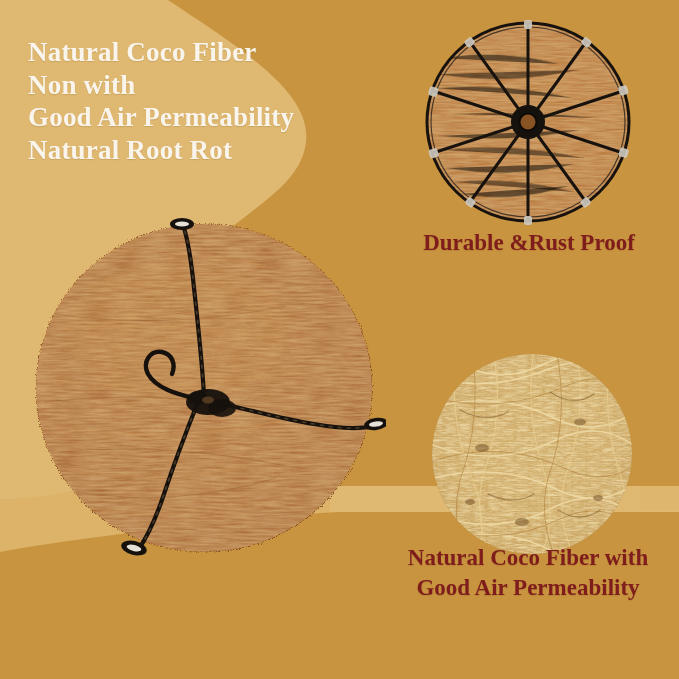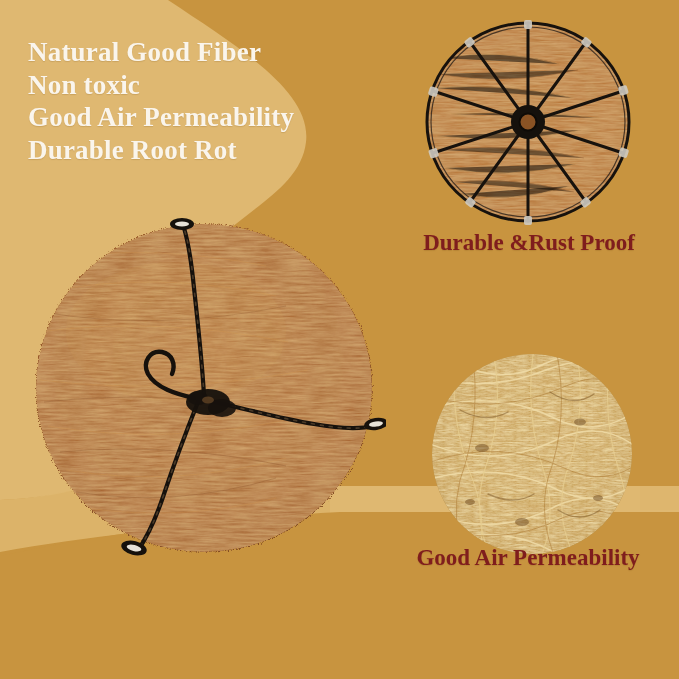--- a/index.html
+++ b/index.html
@@ -61,24 +61,24 @@
       <path fill="#DFB871" opacity="0.85" d="M0,500 C 40,498 98,490 136,462 L196,486 L330,486 L330,520
                C 250,522 120,530 0,552 Z"></path>
 
       <path fill="#C8943F" d="M0,556 C 130,528 260,516 340,512 L679,512 L679,679 L0,679 Z"></path>
 
       <rect x="0" y="0" width="679" height="679" fill="none"></rect>
     </g>
   </svg>
 
   <div class="headline">
-    <div>Natural Good Fiber</div>
-    <div>Non toxic</div>
+    <div>Natural Coco Fiber</div>
+    <div>Non with</div>
     <div>Good Air Permeability</div>
-    <div>Durable Root Rot</div>
+    <div>Natural Root Rot</div>
   </div>
 
   <svg class="photo" id="photo-basket-wire" viewBox="0 0 216 212">
     <defs>
       <radialGradient id="gCoco1" cx="50%" cy="44%" r="62%">
         <stop offset="0%" stop-color="#C98A45"></stop>
         <stop offset="45%" stop-color="#B9763A"></stop>
         <stop offset="80%" stop-color="#9E5E2C"></stop>
         <stop offset="100%" stop-color="#7E4721"></stop>
       </radialGradient>
@@ -294,19 +294,20 @@
         <ellipse cx="52" cy="96" rx="7" ry="4"></ellipse>
         <ellipse cx="150" cy="70" rx="6" ry="3.5"></ellipse>
         <ellipse cx="92" cy="170" rx="7" ry="4"></ellipse>
         <ellipse cx="168" cy="146" rx="5" ry="3"></ellipse>
         <ellipse cx="40" cy="150" rx="5" ry="3"></ellipse>
       </g>
     </g>
   </svg>
 
   <div class="cap" id="cap-bottom">
+    <div>Natural Coco Fiber with</div>
     <div>Good Air Permeability</div>
   </div>
 
   <div class="wm" id="wm1"></div>
   <div class="wm" id="wm2"></div>
 
 </div>
 
 </body></html>

